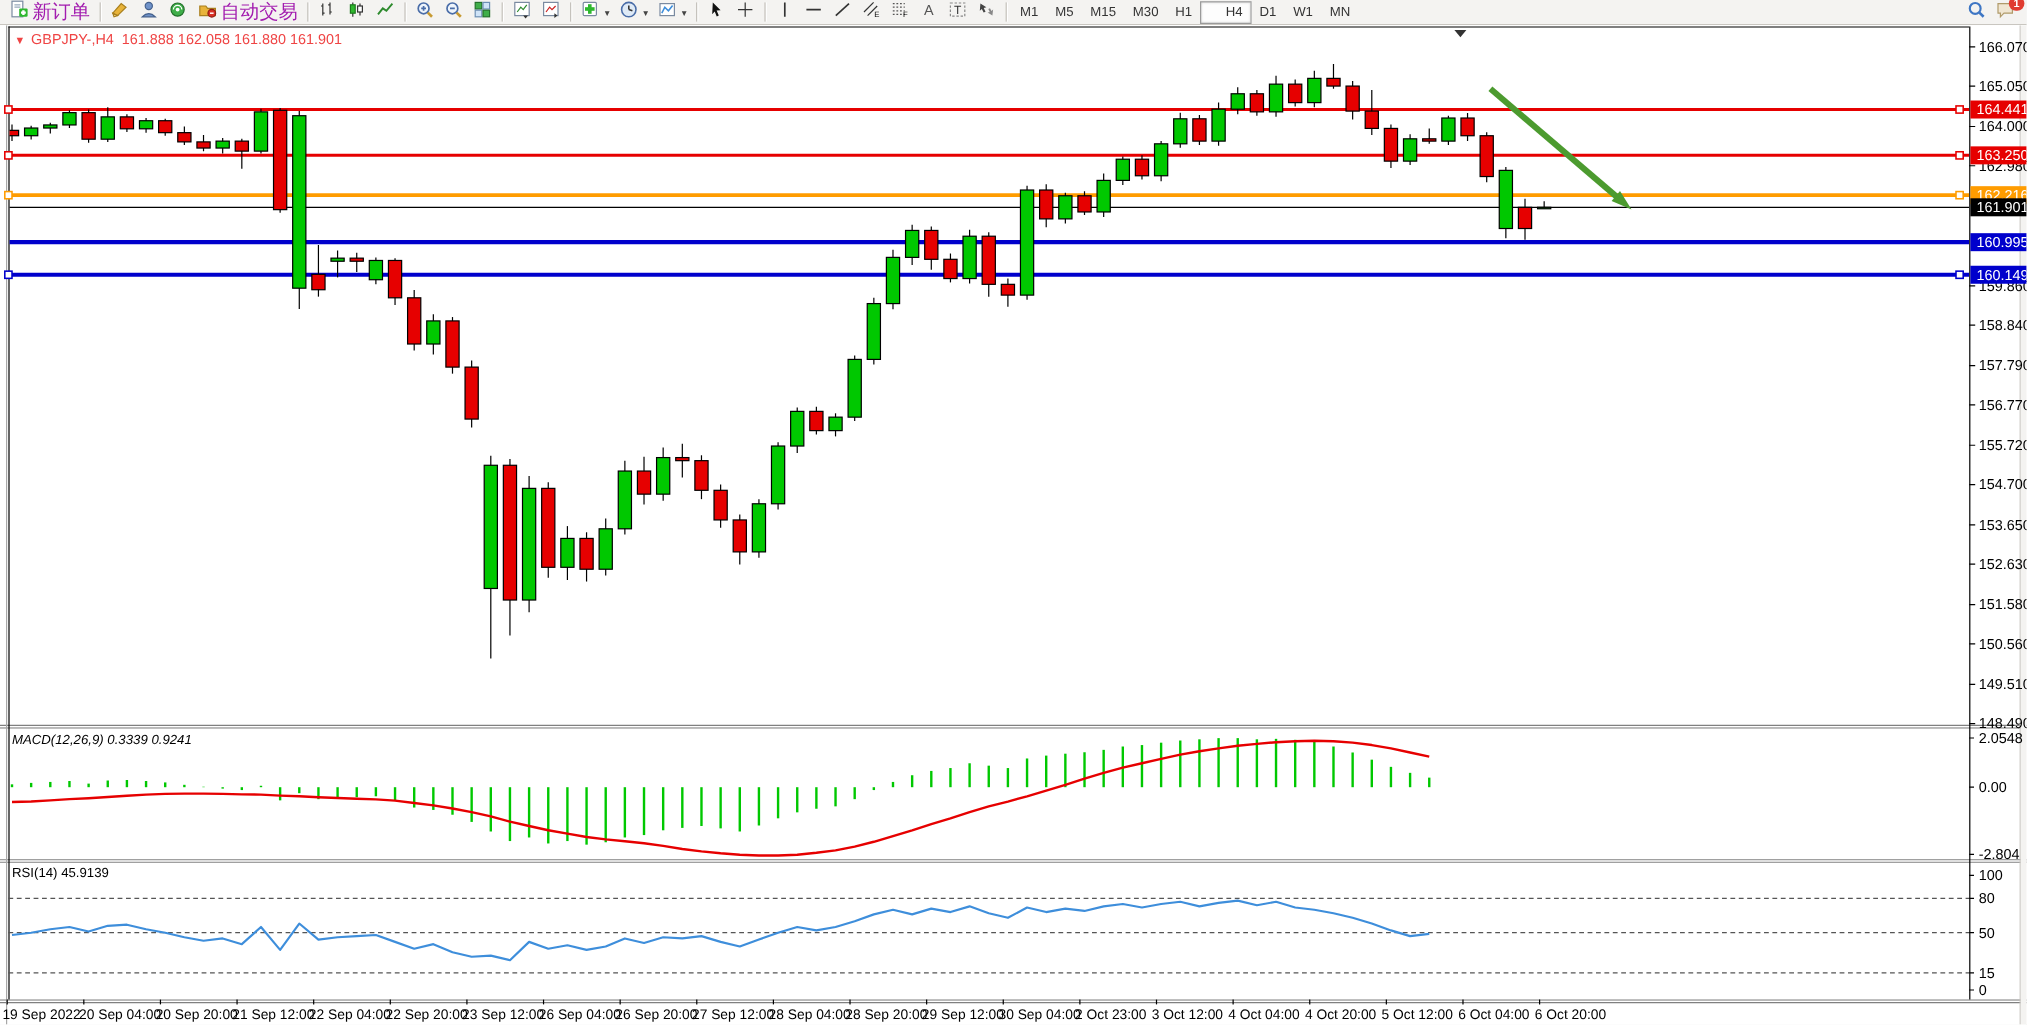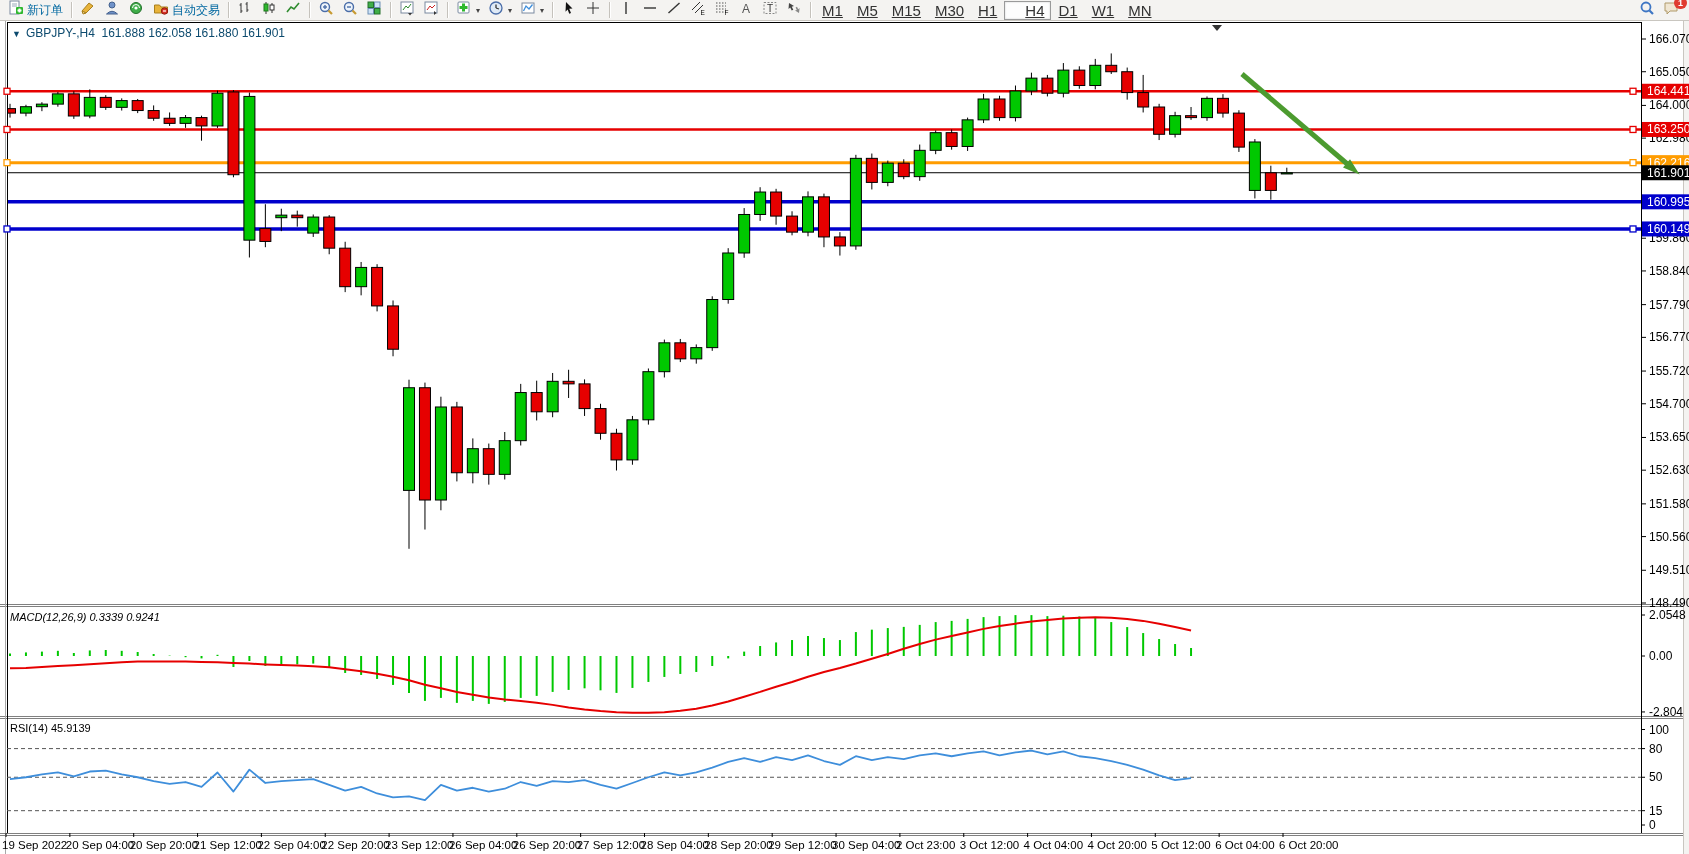--- a/index.html
+++ b/index.html
@@ -1,31 +1,31 @@
 <!DOCTYPE html>
 <html><head>
 <meta charset="utf-8">
 <style>
   html,body{margin:0;padding:0;background:#e8e8e8;font-family:"Liberation Sans",sans-serif;}
   #app{position:relative;width:1689px;height:854px;background:#fff;overflow:hidden;}
   
   #toolbar{position:absolute;left:0;top:0;width:1689px;height:21px;background:#f4f3f1;
     border-bottom:1px solid #c9c6c0;display:flex;align-items:center;gap:1px;padding-left:4px;box-sizing:border-box;}
   .tb-btn{display:flex;align-items:center;gap:3px;height:19px;padding:0 3px;border:1px solid transparent;cursor:default;}
-  .tb-label{font-size:12px;color:#0369a1;white-space:nowrap;}
+  .tb-label{font-size:16px;color:#a21caf;white-space:nowrap;}
   .tb-sep{width:1px;height:16px;background:#c5c2bc;margin:0 3px;box-shadow:1px 0 0 #fff;}
   .caret{font-size:8px;color:#444;margin-left:1px;}
-  .tf-btn{font-size:15px;color:#333;height:17px;line-height:17px;padding:0 6px;border:1px solid transparent;text-decoration:underline;}
+  .tf-btn{font-size:11px;color:#333;height:17px;line-height:17px;padding:0 6px;border:1px solid transparent;}
   .tf-btn.active{background:#fdfdfd;border:1px solid #9a9a9a;box-shadow:inset 0 0 2px #ccc;padding-left:20px;}
   #tb-right{margin-left:auto;display:flex;align-items:center;margin-right:6px;}
   .badge-red{position:absolute;right:-5px;top:-4px;background:#e03c31;color:#fff;border-radius:7px;
     font-size:9px;font-weight:bold;padding:0 4px;height:12px;line-height:12px;}
   
   #chartwrap{position:absolute;left:0;top:21px;width:1689px;height:833px;background:#fff;}
-  #chart-title{position:absolute;left:12px;top:5px;font-size:12px;color:#0c4a6e;z-index:5;}
+  #chart-title{position:absolute;left:12px;top:5px;font-size:12px;color:#ef4444;z-index:5;}
   #chart-title .tri{font-size:9px;margin-right:5px;}
   #macd-label,#rsi-label{position:absolute;left:10px;font-size:11px;color:#000;z-index:5;}
   #macd-label{top:590px;font-style:italic;}
   #rsi-label{top:701px;}
   svg text{font-family:"Liberation Sans",sans-serif;}
 </style>
 </head>
 <body>
 
 <div id="app">

